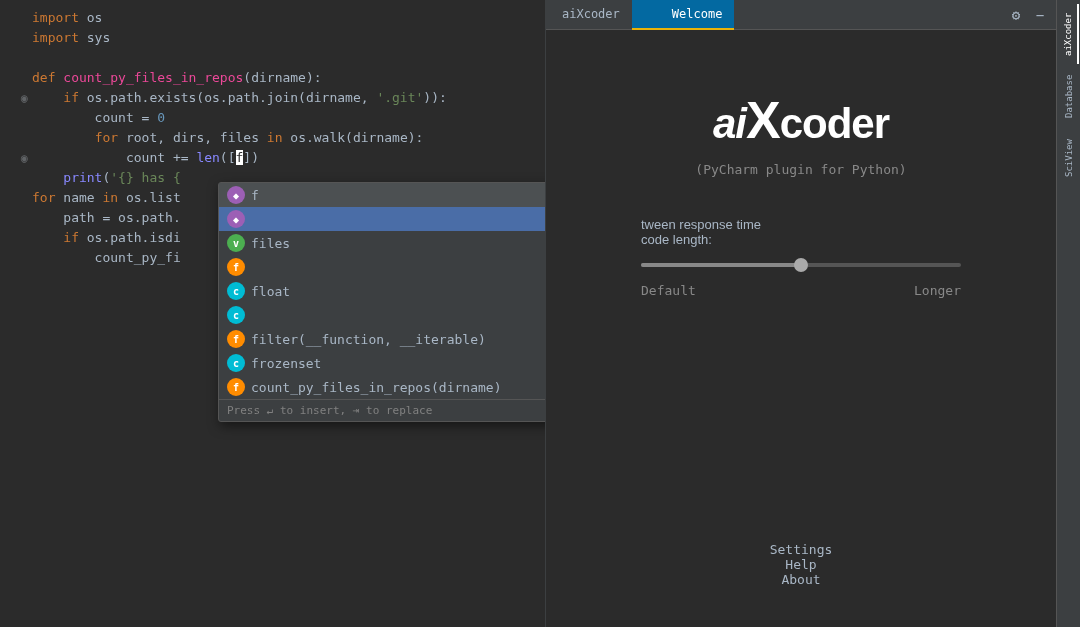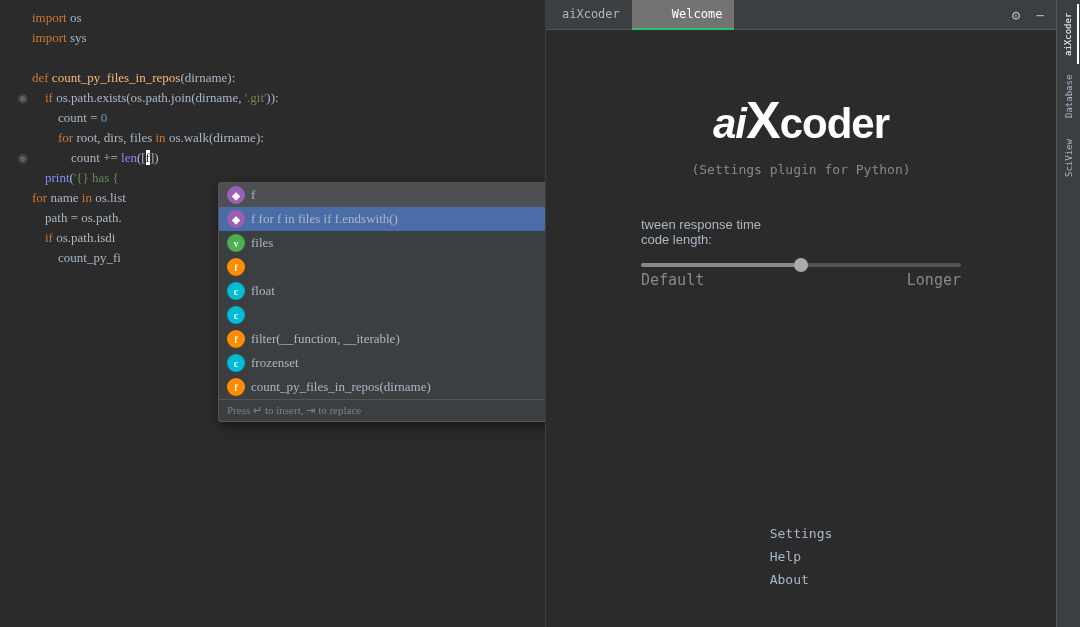--- a/index.html
+++ b/index.html
@@ -13,21 +13,20 @@
     }
 
     
     .editor-pane {
       width: 545px;
       height: 627px;
       background: #2b2b2b;
       position: relative;
       overflow: hidden;
       flex-shrink: 0;
-      font-family: Liberation Serif, serif;
     }
 
     .code-area {
       padding: 8px 0;
       font-size: 13px;
       line-height: 20px;
       color: #a9b7c6;
       position: relative;
     }
 
@@ -45,21 +44,21 @@
       flex-shrink: 0;
       margin-right: 4px;
       text-align: right;
     }
 
     .line-content {
       flex: 1;
     }
 
     .kw { color: #cc7832; }
-    .fn { color: #fdba74; }
+    .fn { color: #ec4899; }
     .param { color: #a9b7c6; }
     .str { color: #6a8759; }
     .num { color: #6897bb; }
     .builtin { color: #8888ff; }
     .cursor-char { background: #fff; color: #2b2b2b; }
 
     
     .autocomplete {
       position: absolute;
       top: 182px;
@@ -147,22 +146,22 @@
       display: flex;
       align-items: center;
       font-size: 12px;
       color: #a9b7c6;
       cursor: pointer;
       border-bottom: 2px solid transparent;
     }
 
     .tab.active {
       color: #fff;
-      border-bottom: 2px solid #22c55e;
-      background: #737373;
+      border-bottom: 2px solid #eab308;
+      background: #0369a1;
       padding-left: 40px;
     }
 
     .tab-spacer { flex: 1; }
 
     .tab-actions {
       display: flex;
       gap: 8px;
       align-items: center;
       padding-right: 4px;
@@ -206,23 +205,23 @@
     }
 
     .slider-container {
       width: 320px;
       margin-bottom: 40px;
     }
 
     .slider-labels {
       display: flex;
       justify-content: space-between;
-      font-size: 15px;
+      font-size: 13px;
       color: #888;
-      margin-top: 4px;
+      margin-top: 16px;
     }
 
     .slider-track {
       width: 100%;
       height: 4px;
       background: #555;
       border-radius: 2px;
       position: relative;
       margin-top: 8px;
     }
@@ -242,22 +241,22 @@
       position: absolute;
       top: -5px;
       left: 50%;
       transform: translateX(-50%);
       cursor: pointer;
     }
 
     .welcome-links {
       display: flex;
       flex-direction: column;
-      align-items: flex-start;
-      gap: 8px;
+      align-items: center;
+      gap: 0;
       margin-top: auto;
       margin-bottom: 40px;
     }
 
     .welcome-link {
       font-size: 13px;
       color: #a9b7c6;
       cursor: pointer;
       text-decoration: none;
     }
@@ -370,21 +369,20 @@
 
   <div class="autocomplete">
 
     <div class="ac-item">
       <span class="ac-icon icon-purple">◆</span>
       <span class="ac-label">f</span>
     </div>
 
     <div class="ac-item selected">
       <span class="ac-icon icon-purple">◆</span>
-      <span class="ac-label">f for f in files if f.endswith()</span>
 
     </div>
 
     <div class="ac-item">
       <span class="ac-icon icon-green" style="background:#4caf50;">v</span>
       <span class="ac-label">files</span>
     </div>
 
     <div class="ac-item">
       <span class="ac-icon icon-orange">f</span>
@@ -440,21 +438,21 @@
       <div class="tab-action-btn">⚙</div>
       <div class="tab-action-btn">−</div>
     </div>
   </div>
 
   <div class="welcome-content">
 
     <div class="aixcoder-logo">
       <span style="font-style:italic;">ai</span><span style="font-size:52px; font-weight:900;">X</span><span>coder</span>
     </div>
-    <div class="subtitle">(Settings plugin for Python)</div>
+    <div class="subtitle">(PyCharm plugin for Python)</div>
 
     <div style="width:320px; color:#a9b7c6; font-size:13px; margin-bottom:8px; font-family: sans-serif;">
       <span>tween response time</span><br>
       <span>code length:</span>
     </div>
 
     <div class="slider-container">
       <div class="slider-track">
         <div class="slider-fill"></div>
         <div class="slider-thumb"></div>

